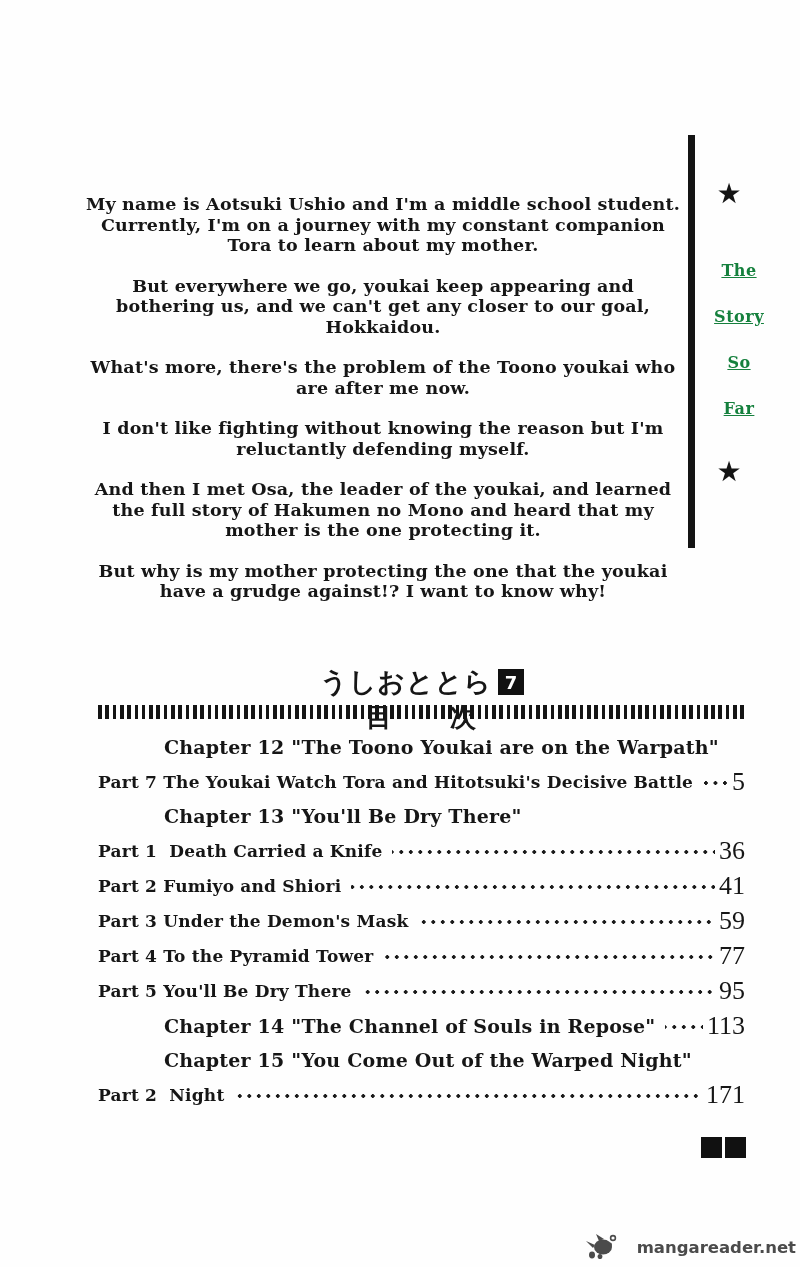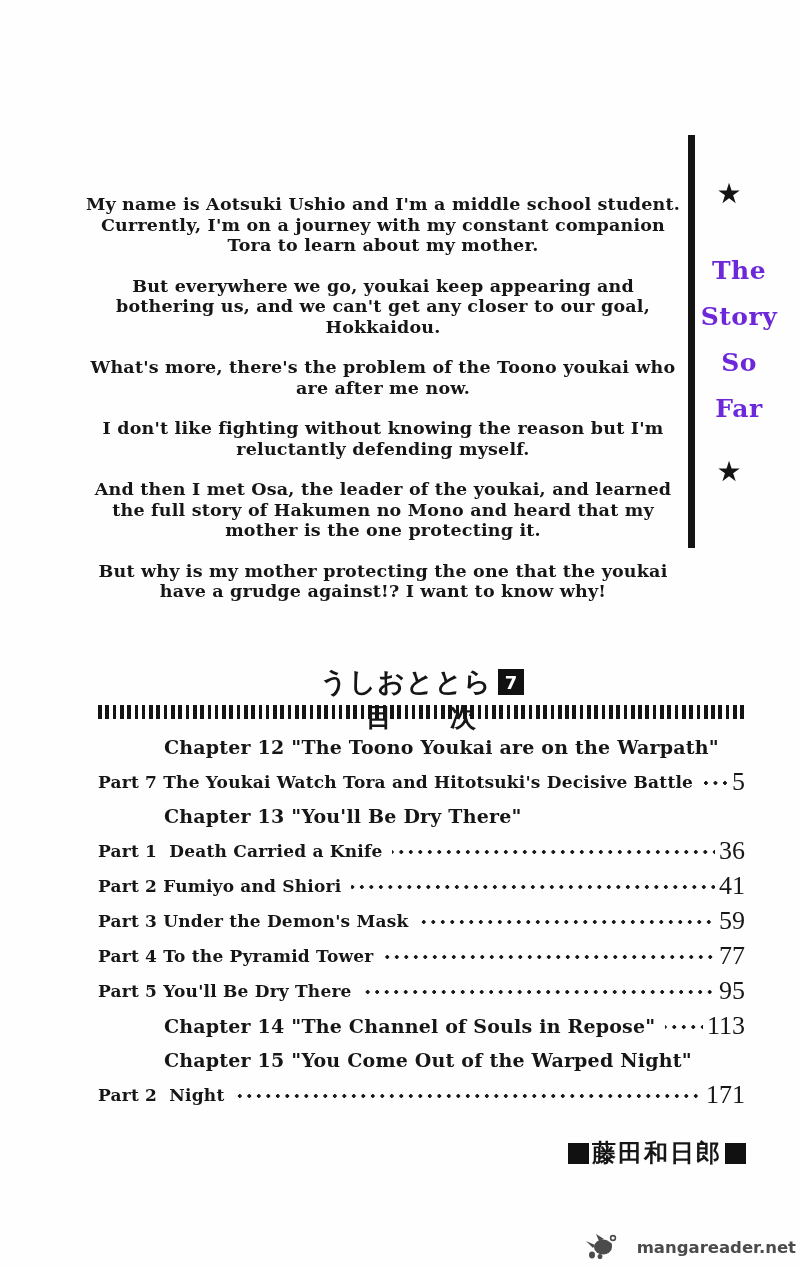--- a/index.html
+++ b/index.html
@@ -53,24 +53,25 @@
   }
   .star.top { top: 180px; }
   .star.bottom { top: 458px; }
   .story-label {
     position: absolute;
     left: 696px;
     top: 248px;
     width: 86px;
     text-align: center;
     font-weight: bold;
-    font-size: 25px;
+    font-size: 16px;
     line-height: 46px;
     letter-spacing: 0.5px;
-    color: #6d28d9;
+    color: #15803d;
+    text-decoration: underline;
   }
 
   
   .toc {
     position: absolute;
     left: 98px;
     top: 664px;
     width: 648px;
   }
   .toc-header {
@@ -272,21 +273,20 @@
         <div class="toc-row part">
           <span class="label">Part 2  Night</span>
           <span class="dots"></span>
           <span class="page-num">171</span>
         </div>
       </div>
   </div>
 
   <div class="author-row">
     <span class="author-square"></span>
-    <span class="author-name">藤田和日郎</span>
     <span class="author-square"></span>
   </div>
 
   <div class="watermark">
     <svg width="36" height="26" viewBox="0 0 36 26">
       <ellipse cx="18" cy="14" rx="9" ry="7.5" fill="#4b4b4b"></ellipse>
       <path d="M10 12 L1 8 L8 15 Z" fill="#4b4b4b"></path>
       <path d="M14 8 L11 1 L19 6 Z" fill="#4b4b4b"></path>
       <ellipse cx="7" cy="22" rx="3" ry="3.4" fill="#4b4b4b"></ellipse>
       <ellipse cx="15" cy="23.5" rx="2.4" ry="2.6" fill="#4b4b4b"></ellipse>

